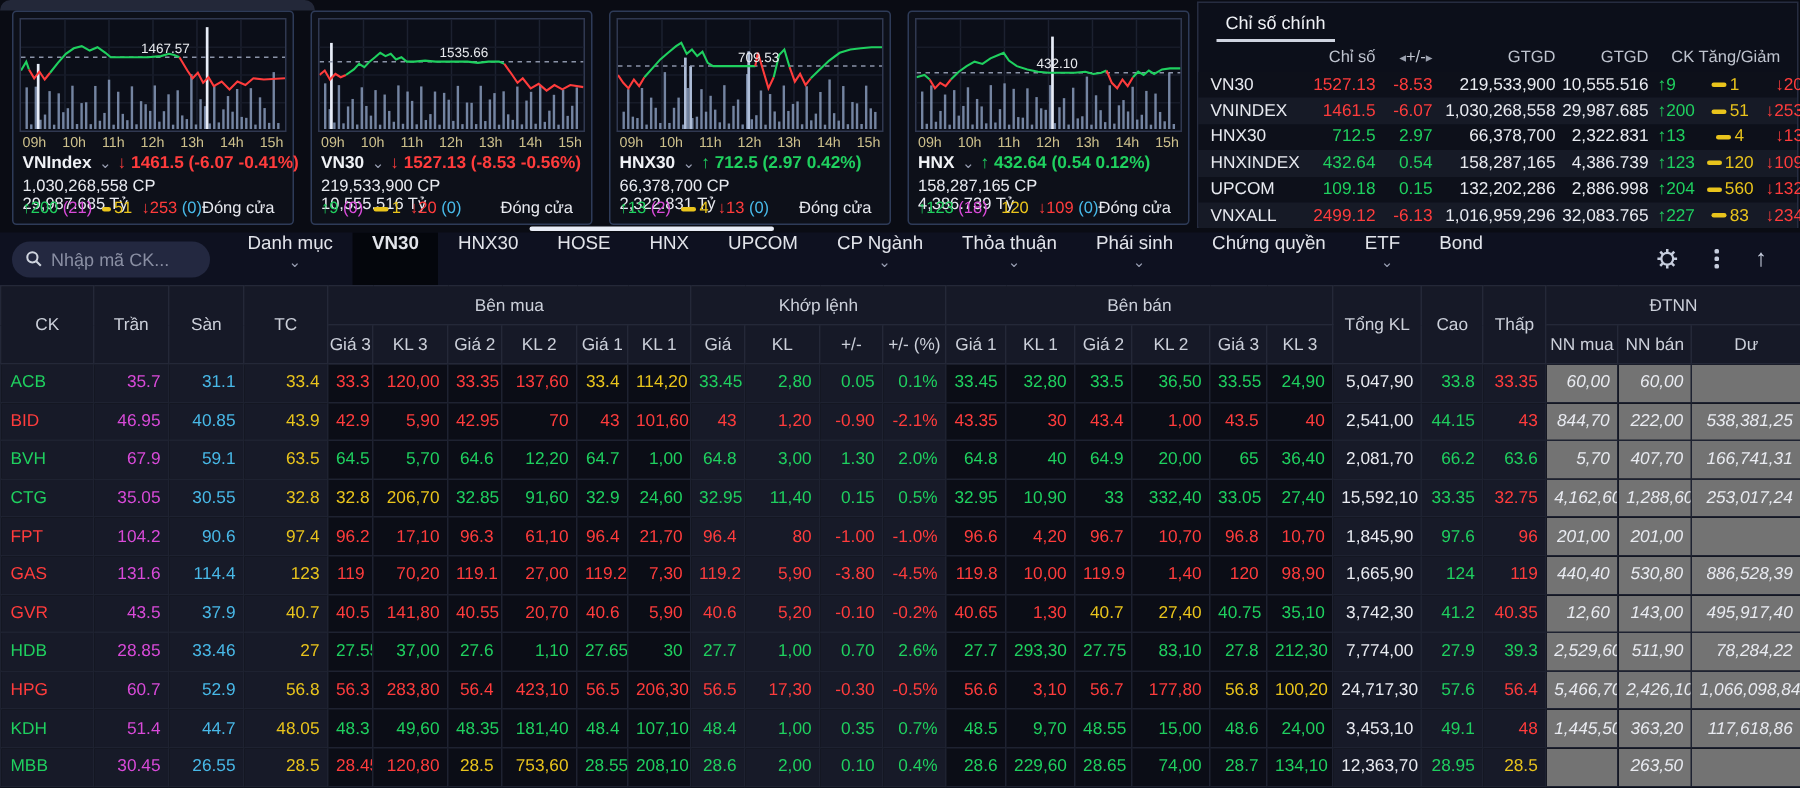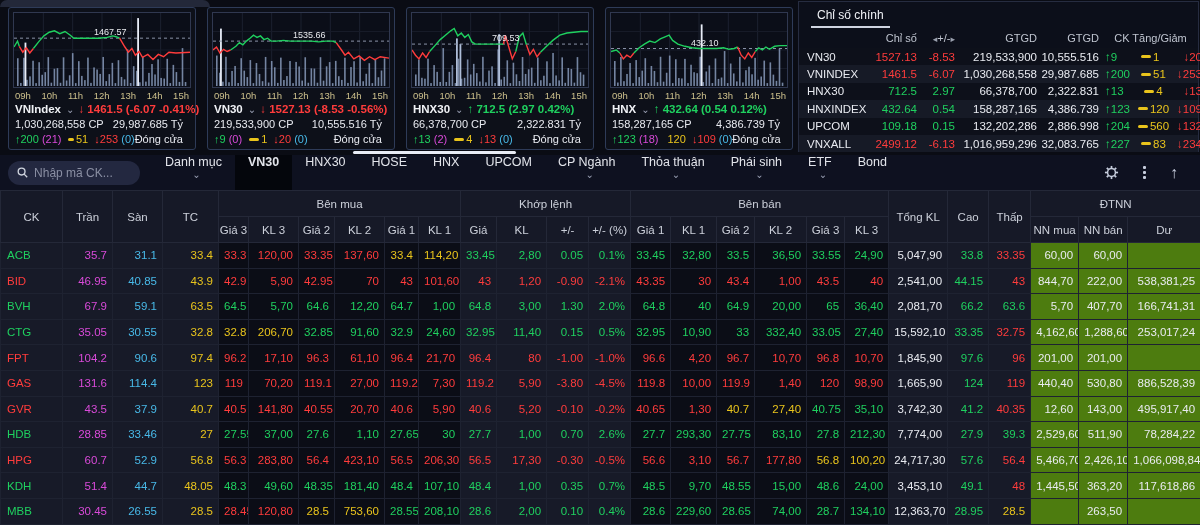--- a/index.html
+++ b/index.html
@@ -16,21 +16,21 @@
     background:#0d1019; border:1px solid #2e3b58; border-radius:3px; }
   .plot { position:absolute; left:4px; top:4px; width:178px; height:76px;
     border:1px solid #303850; background:#0b0e18; }
   .plot svg { display:block; width:176px; height:74px; }
   .xaxis { position:absolute; left:4px; top:82px; width:178px; display:flex;
     justify-content:space-between; font-size:9.5px; color:#cdc08c; padding:0 2px; }
   .crow1 { position:absolute; left:6px; top:95px; width:176px; font-size:11.5px;
     font-weight:bold; color:#f0f2f6; white-space:nowrap; }
   .crow1 .chev { color:#9aa0b4; font-weight:normal; margin:0 4px 0 5px; font-size:10px; }
   .crow2 { position:absolute; left:6px; top:110px; width:176px; font-size:11px;
-    color:#e8eaf0; display:flex; justify-content:space-between; padding-right:8px; }
+    color:#e8eaf0; display:flex; justify-content:space-between; padding-right:8px;flex-direction:column; }
   .crow3 { position:absolute; left:6px; top:125px; width:176px; font-size:11px;
     display:flex; align-items:center; white-space:nowrap; }
   .crow3 .sess { margin-left:auto; color:#e8eaf0; padding-right:8px; }
   .refbar { display:inline-block; width:10px; height:3px; background:#e9c41c;
     border-radius:1.5px; margin:0 2px 0 7px; }
   .charts-scrollbar { position:absolute; left:353px; top:151px; width:163px; height:3px;
     background:#e8ecf5; border-radius:2px; }
 
   
   .index-panel { position:absolute; left:798px; top:1px; width:401px; height:151px;
@@ -75,21 +75,21 @@
   .kebab i { width:3px; height:3px; background:#c6cddd; border-radius:1px; }
 
   
   .board { position:absolute; left:0; top:190px; width:1200px; height:335px; }
   table { width:1200px; border-collapse:collapse; table-layout:fixed; }
   th { font-weight:normal; font-size:11.5px; color:#ccd0da; background:#161927;
     border:1px solid #242838; height:26px; text-align:center; }
   td { font-size:11.5px; height:25.6px; border:1px solid #1e2231; text-align:right;
     padding:0 5px; white-space:nowrap; overflow:hidden; }
   td.sym { text-align:left; padding-left:6px; }
-  .bg-l { background:#171a28; } .bg-d { background:#0b0d16; } .bg-n { background:#4d7c0f; }
+  .bg-l { background:#171a28; } .bg-d { background:#0b0d16; } .bg-n { background:#737373;font-style:italic; }
   .arr-sm { font-size:9px; color:#9aa0ae; }
 </style>
 </head>
 <body>
 
 <div class="app">
 
   <div class="top">
     <div class="ghost-tab"></div>
     <div class="charts" id="charts">
@@ -620,20 +620,23 @@
           <span>CP Ngành</span>
           <span class="chev">⌄</span>
         </div>
         <div class="tab">
           <span>Thỏa thuận</span>
           <span class="chev">⌄</span>
         </div>
         <div class="tab">
           <span>Phái sinh</span>
           <span class="chev">⌄</span>
+        </div>
+        <div class="tab">
+          <span>Chứng quyền</span>
         </div>
         <div class="tab">
           <span>ETF</span>
           <span class="chev">⌄</span>
         </div>
         <div class="tab">
           <span>Bond</span>
         </div>
       </div>
     <div class="tb-icons">

